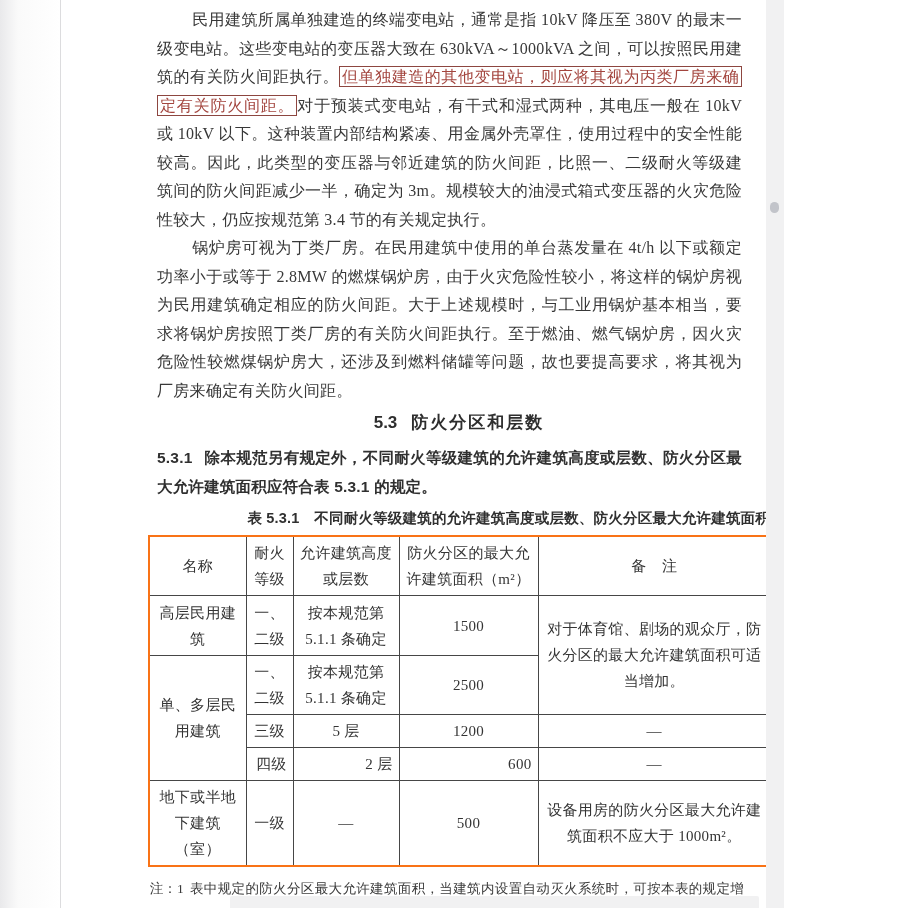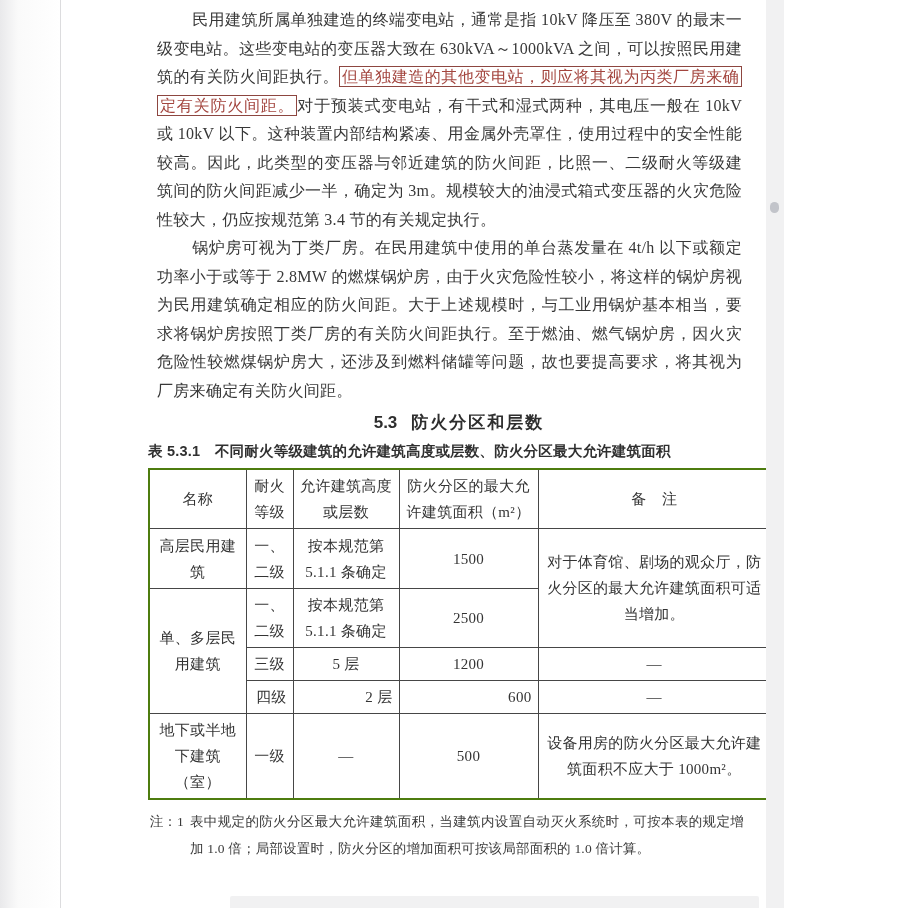--- a/index.html
+++ b/index.html
@@ -57,35 +57,35 @@
     margin:10px 28px 0 9px;
     font-family:"Liberation Sans","DejaVu Sans",sans-serif;
     font-size:15.5px;font-weight:600;color:#303030;
     line-height:28.5px;text-align:justify;letter-spacing:.2px;
   }
   .clause-num{margin-right:12px;}
   .table-caption{
     margin:8px 0 6px 0;
     font-family:"Liberation Sans","DejaVu Sans",sans-serif;
     font-size:14.5px;font-weight:600;color:#303030;
-    text-align:left;letter-spacing:.2px;
+    text-align:right;letter-spacing:.2px;
   }
   table.spec{
     margin-top:7px;
     border-collapse:collapse;table-layout:fixed;
     width:622px;
     font-size:15px;color:#343434;
   }
   table.spec th,table.spec td{
     border:1px solid #464646;
     text-align:center;vertical-align:middle;
     padding:3px 6px;line-height:26px;
     font-weight:normal;letter-spacing:.3px;
   }
-  table.spec{border:2px solid #4d7c0f;}
+  table.spec{border:2px solid #f97316;}
   col.c1{width:97px;}col.c2{width:47px;}col.c3{width:106px;}
   col.c4{width:139px;}col.c5{width:233px;}
   table.spec th{height:50px;}
   td.remark{text-align:left;padding:4px 10px;line-height:28px;margin-left:20px;}
   td.remark.dash{text-align:center;}
   tr.r-a td{height:53px;}
   tr.r-b td{height:51px;}
   tr.r-c td{height:25px;}
   tr.r-d td{height:23px;text-align:right;}
   tr.r-e td{height:52px;}
@@ -106,20 +106,21 @@
   <div class="left-edge"></div>
 
   <div class="doc">
 
     <p class="para"><span>民用建筑所属单独建造的终端变电站，通常是指 10kV 降压至 380V 的最末一级变电站。这些变电站的变压器大致在 630kVA～1000kVA 之间，可以按照民用建筑的有关防火间距执行。</span><span class="red-box">但单独建造的其他变电站，则应将其视为丙类厂房来确定有关防火间距。</span><span>对于预装式变电站，有干式和湿式两种，其电压一般在 10kV 或 10kV 以下。这种装置内部结构紧凑、用金属外壳罩住，使用过程中的安全性能较高。因此，此类型的变压器与邻近建筑的防火间距，比照一、二级耐火等级建筑间的防火间距减少一半，确定为 3m。规模较大的油浸式箱式变压器的火灾危险性较大，仍应按规范第 3.4 节的有关规定执行。</span></p>
 
     <p class="para">锅炉房可视为丁类厂房。在民用建筑中使用的单台蒸发量在 4t/h 以下或额定功率小于或等于 2.8MW 的燃煤锅炉房，由于火灾危险性较小，将这样的锅炉房视为民用建筑确定相应的防火间距。大于上述规模时，与工业用锅炉基本相当，要求将锅炉房按照丁类厂房的有关防火间距执行。至于燃油、燃气锅炉房，因火灾危险性较燃煤锅炉房大，还涉及到燃料储罐等问题，故也要提高要求，将其视为厂房来确定有关防火间距。</p>
 
     <h2 class="section-heading"><span class="heading-num">5.3</span><span>防火分区和层数</span></h2>
 
+    <p class="clause"><span class="clause-num">5.3.1</span><span>除本规范另有规定外，不同耐火等级建筑的允许建筑高度或层数、防火分区最大允许建筑面积应符合表 5.3.1 的规定。</span></p>
 
     <div class="table-caption">表 5.3.1　不同耐火等级建筑的允许建筑高度或层数、防火分区最大允许建筑面积</div>
 
     <table class="spec">
       <colgroup>
         <col class="c1">
           <col class="c2">
           <col class="c3">
           <col class="c4">
           <col class="c5">

